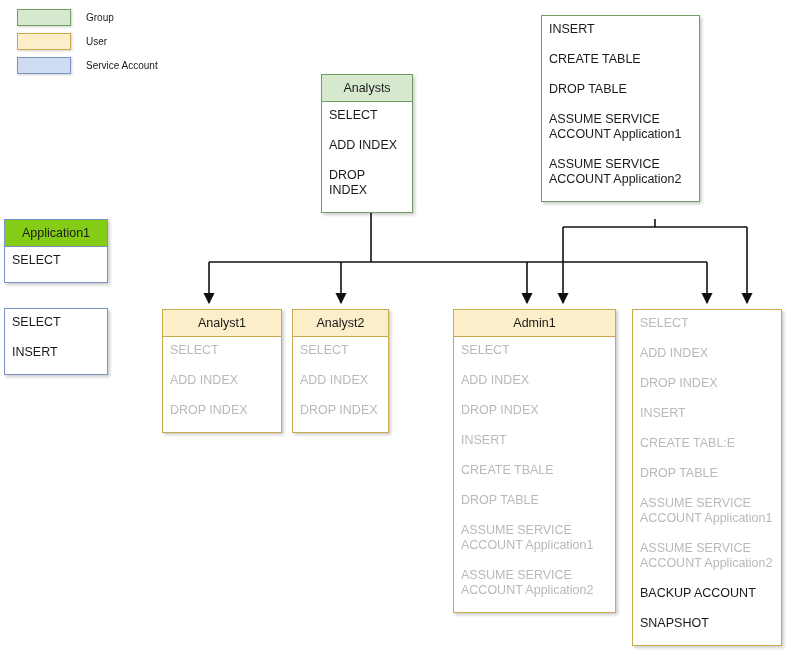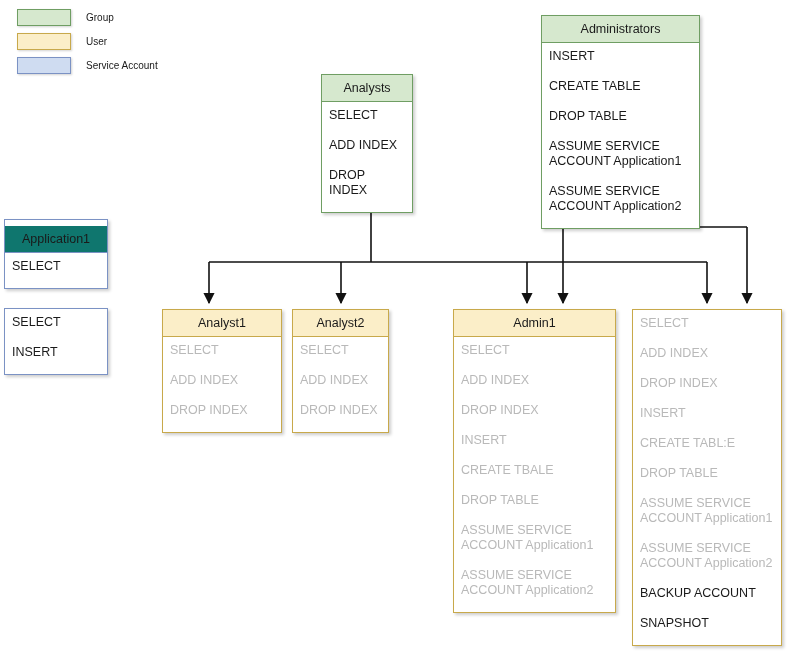--- a/index.html
+++ b/index.html
@@ -55,21 +55,21 @@
   .type-group{border:1px solid #6f9e63;}
   .type-group .node-title{background:#d6e8ce;border-bottom:1px solid #6f9e63;}
   .type-group .node-body{border-top:none;}
 
   
   .type-user{border:1px solid #c8a94b;}
   .type-user .node-title{background:#fbeec8;border-bottom:1px solid #c8a94b;}
 
   
   .type-service{border:1px solid #7b92c4;}
-  .type-service .node-title{background:#0f766e;border-bottom:1px solid #7b92c4;margin-top:6px;}
+  .type-service .node-title{background:#84cc16;border-bottom:1px solid #7b92c4;}
 
   
   #wires{position:absolute;left:0;top:0;width:793px;height:671px;pointer-events:none;}
 </style>
 </head>
 <body>
 
 <div id="canvas">
 
   <div class="legend">
@@ -114,21 +114,20 @@
   <div class="node type-group" style="left:321px;top:74px;width:92px;">
     <div class="node-title">Analysts</div>
     <div class="node-body">
         <div class="perm">SELECT</div>
         <div class="perm">ADD INDEX</div>
         <div class="perm">DROP INDEX</div>
       </div>
   </div>
 
   <div class="node type-group" style="left:541px;top:15px;width:159px;">
-    <div class="node-title">Administrators</div>
     <div class="node-body">
         <div class="perm">INSERT</div>
         <div class="perm">CREATE TABLE</div>
         <div class="perm">DROP TABLE</div>
         <div class="perm">ASSUME SERVICE
 ACCOUNT Application1</div>
         <div class="perm">ASSUME SERVICE
 ACCOUNT Application2</div>
       </div>
   </div>

